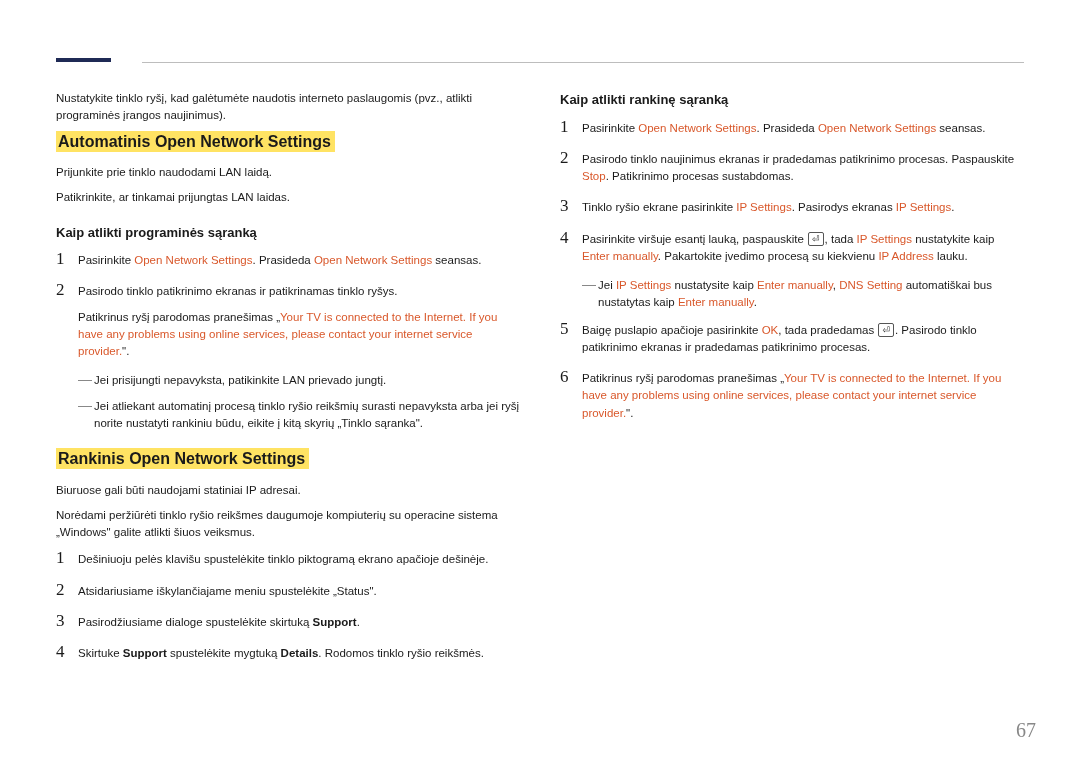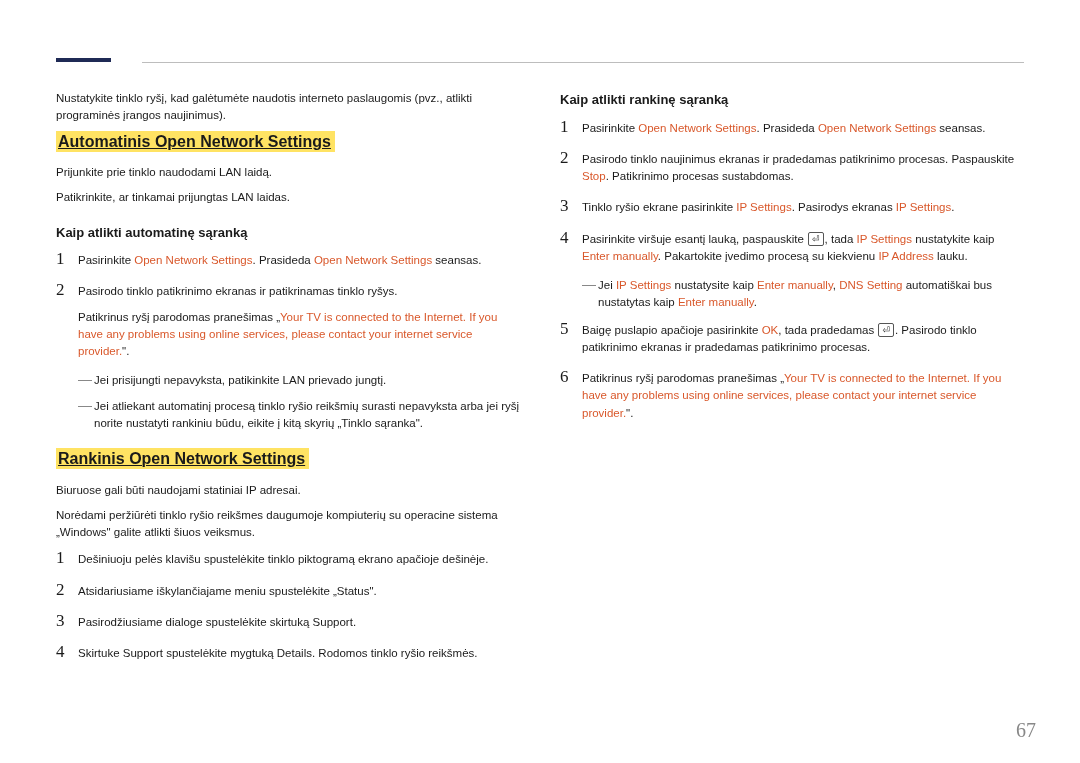--- a/index.html
+++ b/index.html
@@ -41,21 +41,21 @@
   .col { flex: 1; }
   .intro { }
   .highlight-heading {
     background: #ffe363;
     display: inline;
     font-size: 16px;
     font-weight: 600;
     padding: 2px 4px 2px 2px;
     line-height: 1.6;
   }
-  .hblock { margin-top: 4px; margin-bottom: 10px; text-decoration: underline; }
+  .hblock { margin-top: 4px; margin-bottom: 10px; }
   .subheading {
     font-size: 13px;
     font-weight: 600;
     margin-top: 16px;
     margin-bottom: 8px;
   }
   .para { margin-bottom: 8px; font-size: 11.5px; }
   .numlist { margin-top: 6px; }
   .numitem {
     display: flex;
@@ -79,21 +79,21 @@
     font-size: 11.5px;
   }
   .dashitem .dash {
     width: 16px;
     flex-shrink: 0;
     color: #888;
     font-size: 14px;
     line-height: 1;
   }
   .orange { color: #d9582b; }
-  .bold { font-weight: 400; }
+  .bold { font-weight: 700; }
   .enter-icon {
     display: inline-block;
     border: 1px solid #555;
     border-radius: 2px;
     font-size: 9px;
     padding: 0 3px;
     line-height: 12px;
     vertical-align: 1px;
     margin: 0 1px;
   }
@@ -115,21 +115,21 @@
 
   <div class="columns">
 
     <div class="col">
       <p class="intro">Nustatykite tinklo ryšį, kad galėtumėte naudotis interneto paslaugomis (pvz., atlikti programinės įrangos naujinimus).</p>
 
       <div class="hblock"><span class="highlight-heading">Automatinis Open Network Settings</span></div>
       <p class="para">Prijunkite prie tinklo naudodami LAN laidą.</p>
       <p class="para">Patikrinkite, ar tinkamai prijungtas LAN laidas.</p>
 
-      <div class="subheading">Kaip atlikti automatinę sąranką</div>
+      <div class="subheading">Kaip atlikti programinės sąranką</div>
 
       <div class="numlist">
         <div class="numitem">
           <div class="num">1</div>
           <div class="txt">
             <span>Pasirinkite </span><span class="orange">Open Network Settings</span><span>. Prasideda </span><span class="orange">Open Network Settings</span><span> seansas.</span>
           </div>
         </div>
         <div class="numitem">
           <div class="num">2</div>

